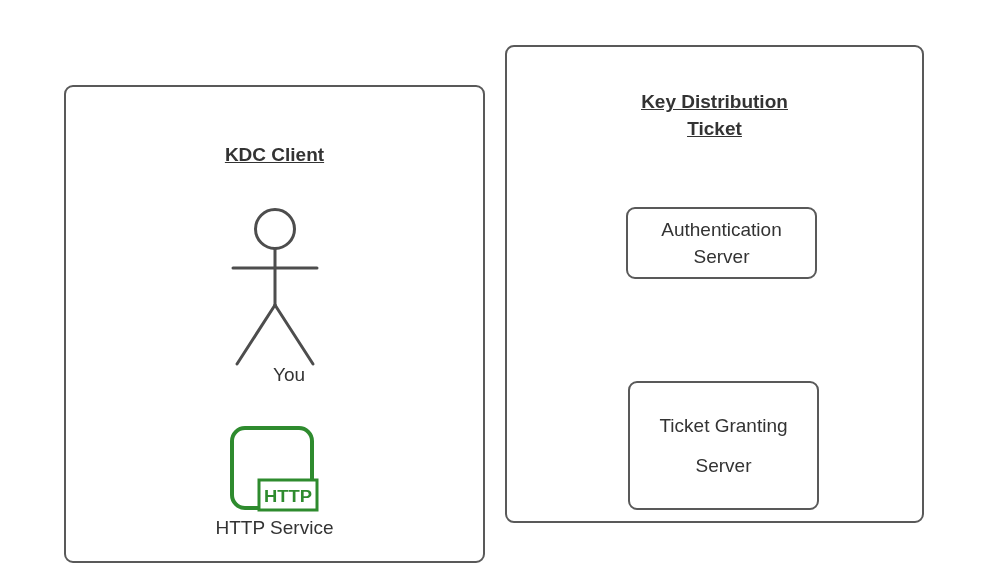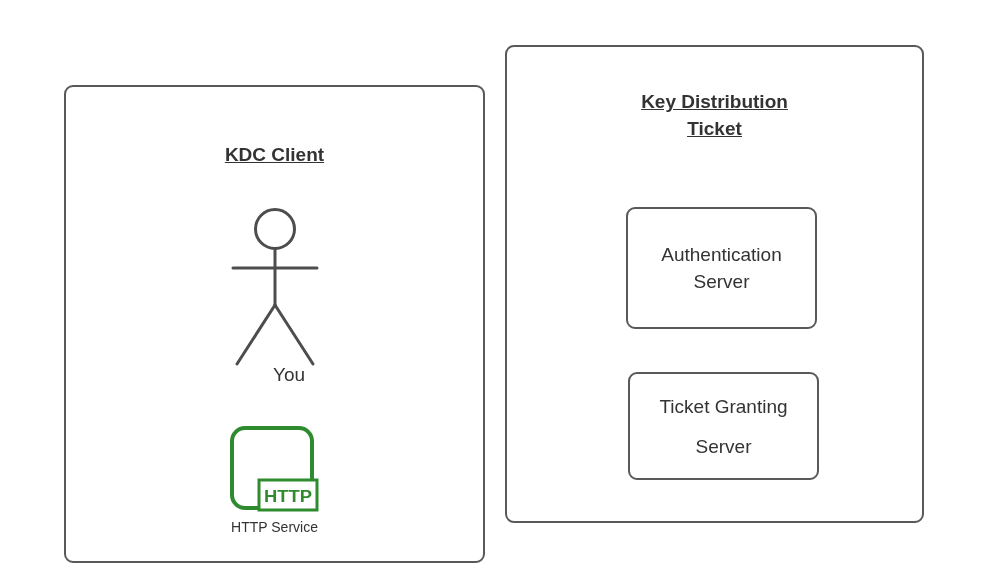--- a/index.html
+++ b/index.html
@@ -89,41 +89,41 @@
     font-family:"Liberation Sans", sans-serif;
     font-weight:bold;
     font-size:16px;
   }
   .service-label{
     position:absolute;
     top:427px;
     left:0;
     width:100%;
     text-align:center;
-    font-size:14px;
+    font-size:19px;
     line-height:27px;
     color:var(--text);
   }
   .node-box{
     position:absolute;
     width:191px;
     border:2px solid var(--border);
     border-radius:9px;
     background:var(--bg);
     display:flex;
     flex-direction:column;
     align-items:center;
     justify-content:center;
     text-align:center;
     font-size:19px;
     line-height:27px;
     color:var(--text);
   }
-  .node-box.auth{left:119px;top:160px;height:122px;}
-  .node-box.tgs{left:121px;top:325px;height:108px;gap:13px;}
+  .node-box.auth{left:119px;top:160px;height:72px;}
+  .node-box.tgs{left:121px;top:334px;height:129px;gap:13px;}
 </style>
 </head>
 <body>
 
 <div class="canvas">
 
   <div class="panel panel-left">
     <div class="panel-title left-title">KDC Client</div>
 
     <svg class="actor-svg" width="120" height="168" viewBox="0 0 120 168">

